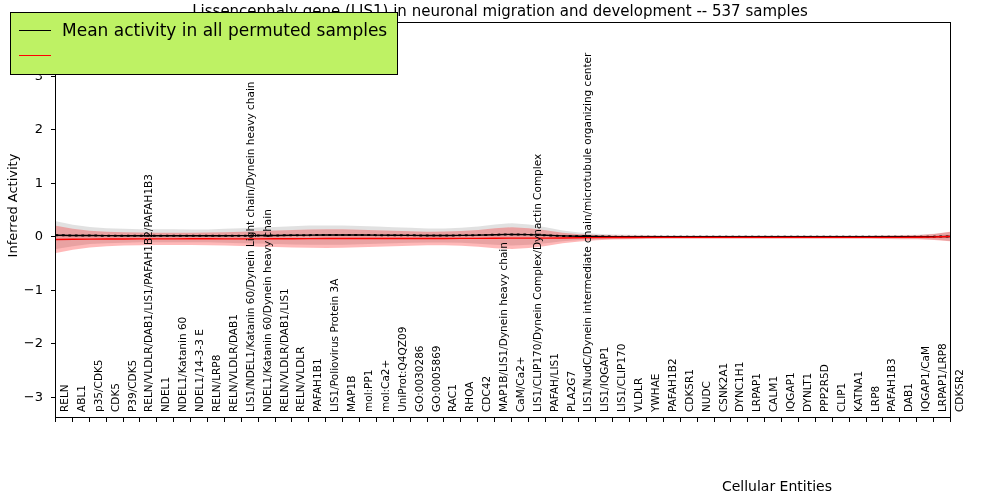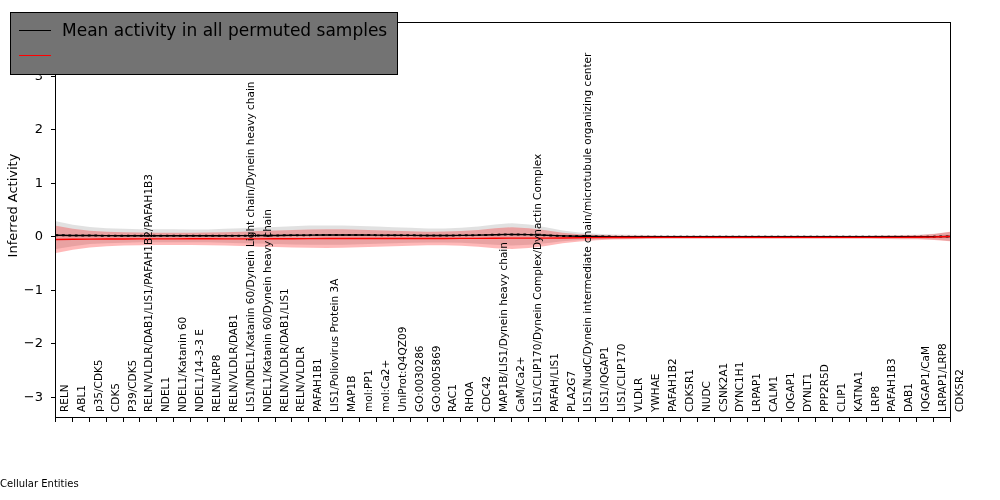--- a/index.html
+++ b/index.html
@@ -29,52 +29,53 @@
   .ytick-label{
     position:absolute;right:957px;width:40px;text-align:right;
     font-size:13px;line-height:13px;margin-top:-7px;
     white-space:nowrap;
   }
   .ytick-mark{position:absolute;left:51px;width:5px;height:1px;background:#000;}
   .ytick-mark.inner{left:946px;width:5px;}
 
   
   #xlabel{
-    position:absolute;left:0;top:478px;width:832px;text-align:left;
-    font-size:10px;
+    position:absolute;left:0;top:478px;width:832px;text-align:right;
+    font-size:14px;
   }
   #xticks{position:absolute;left:55px;top:418px;width:896px;height:0;}
   .xtick-mark{position:absolute;top:0;width:1px;height:4px;background:#000;}
   .xtick-label{
     position:absolute;top:0;font-size:10.5px;line-height:11px;
     white-space:nowrap;
     transform-origin:left top;
     transform:rotate(-90deg) translate(6px,0);
     text-align:left;
   }
 
   
   #series-layer{position:absolute;left:0;top:0;width:896px;height:396px;}
   #series-layer svg{display:block;}
 
   
   #legend{
     position:absolute;left:10px;top:12px;
-    border:1.2px solid #000;background:#737373;
+    border:1.2px solid #000;background:#bef264;
     padding:5px 10px 6px 8px;
   }
   .legend-row{display:flex;align-items:center;height:25px;}
   .legend-swatch{width:32px;height:0;border-top-width:1.6px;border-top-style:solid;margin-right:11px;}
   .legend-text{font-size:17px;line-height:17px;white-space:nowrap;}
 </style>
 </head>
 <body>
 
 <div id="figure">
 
+  <div id="chart-title">Lissencephaly gene (LIS1) in neuronal migration and development -- 537 samples</div>
 
   <div id="ylabel">Inferred Activity</div>
   <div id="y-axis">
       <div class="ytick-label" style="top: 22px;">4</div>
       <div class="ytick-mark" style="top: 22px;"></div>
       <div class="ytick-mark inner" style="top: 22px;"></div>
       <div class="ytick-label" style="top: 75.5135px;">3</div>
       <div class="ytick-mark" style="top: 75.5135px;"></div>
       <div class="ytick-mark inner" style="top: 75.5135px;"></div>
       <div class="ytick-label" style="top: 129.027px;">2</div>

